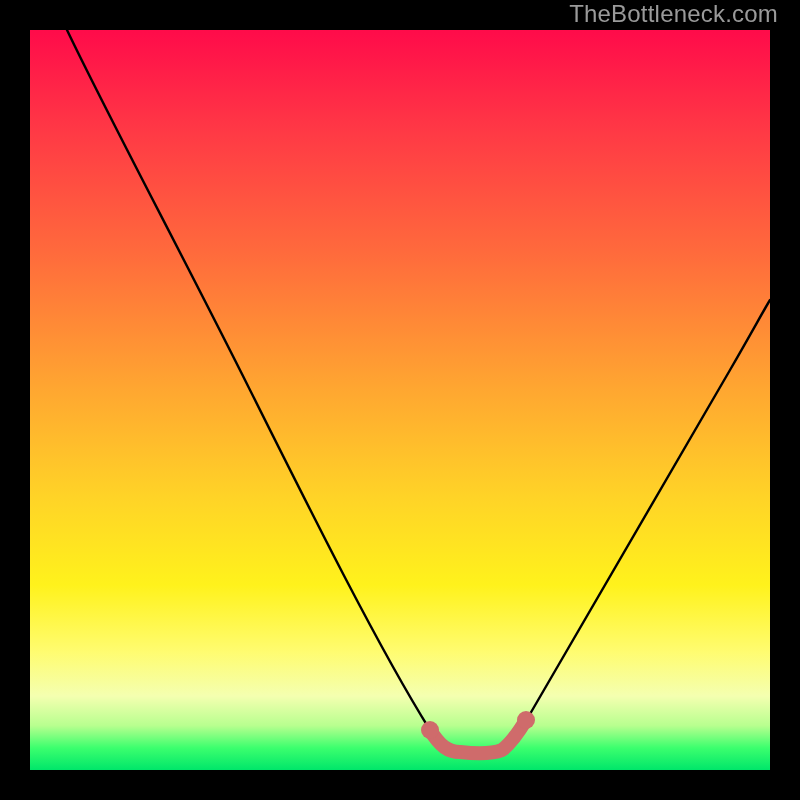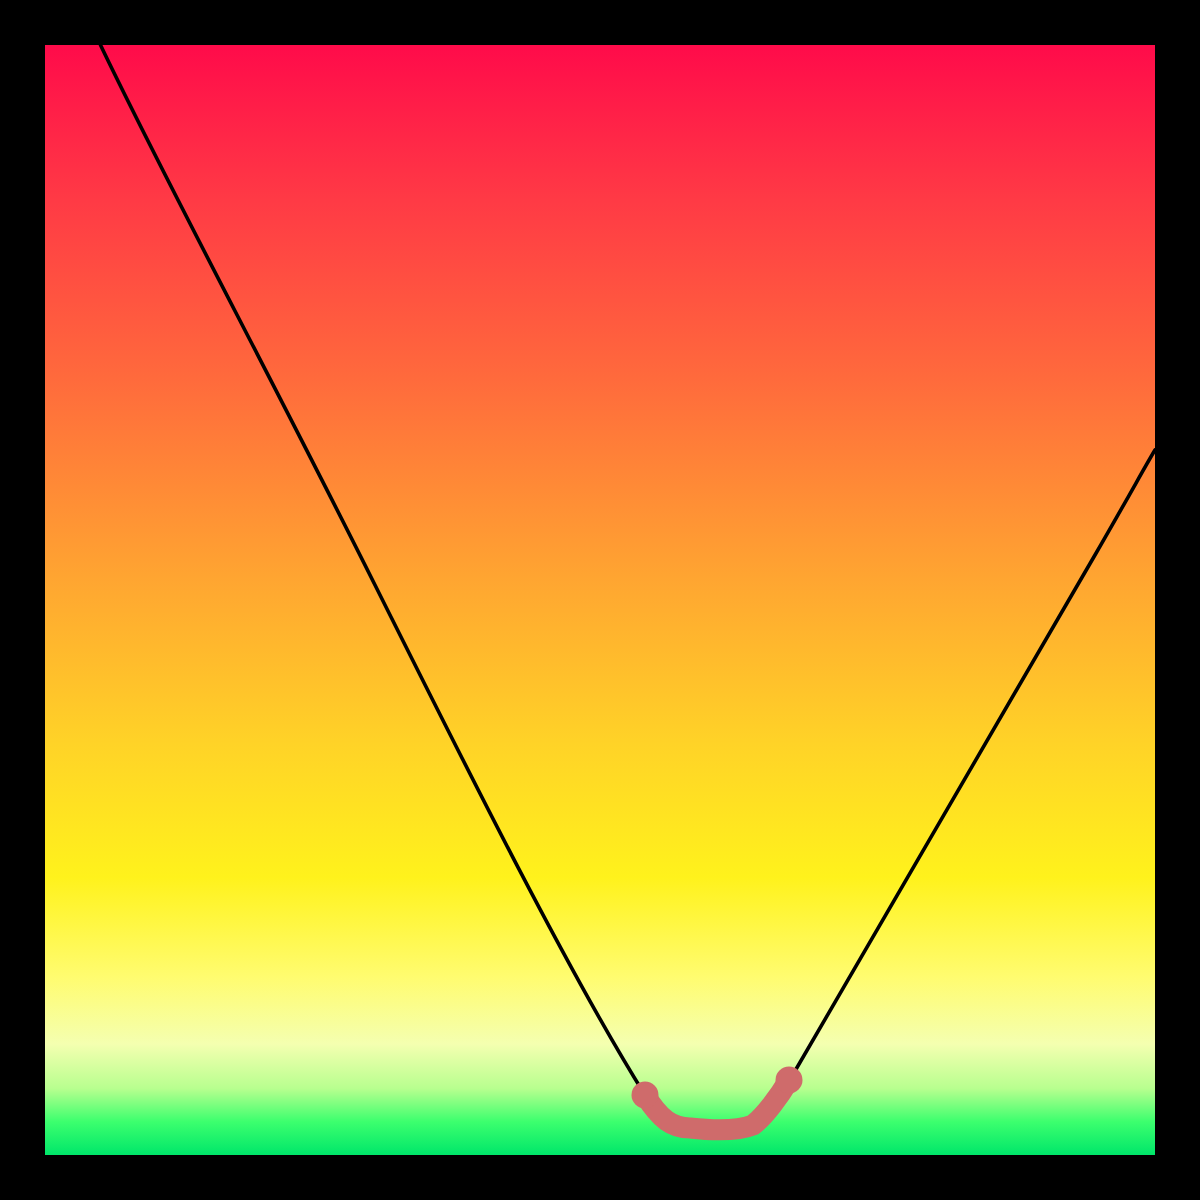--- a/index.html
+++ b/index.html
@@ -79,14 +79,15 @@
       <path fill="none" stroke="#cf6b6b" stroke-width="14" stroke-linecap="round" stroke-linejoin="round" d="M 400 700
                C 410 716, 418 722, 430 722
                C 448 724, 462 724, 472 720
                C 480 714, 490 700, 496 690"></path>
 
       <circle cx="400" cy="700" r="9" fill="#cf6b6b"></circle>
       <circle cx="496" cy="690" r="9" fill="#cf6b6b"></circle>
     </svg>
   </div>
 
+  <div class="watermark">TheBottleneck.com</div>
 
 </div>
 
 </body></html>

